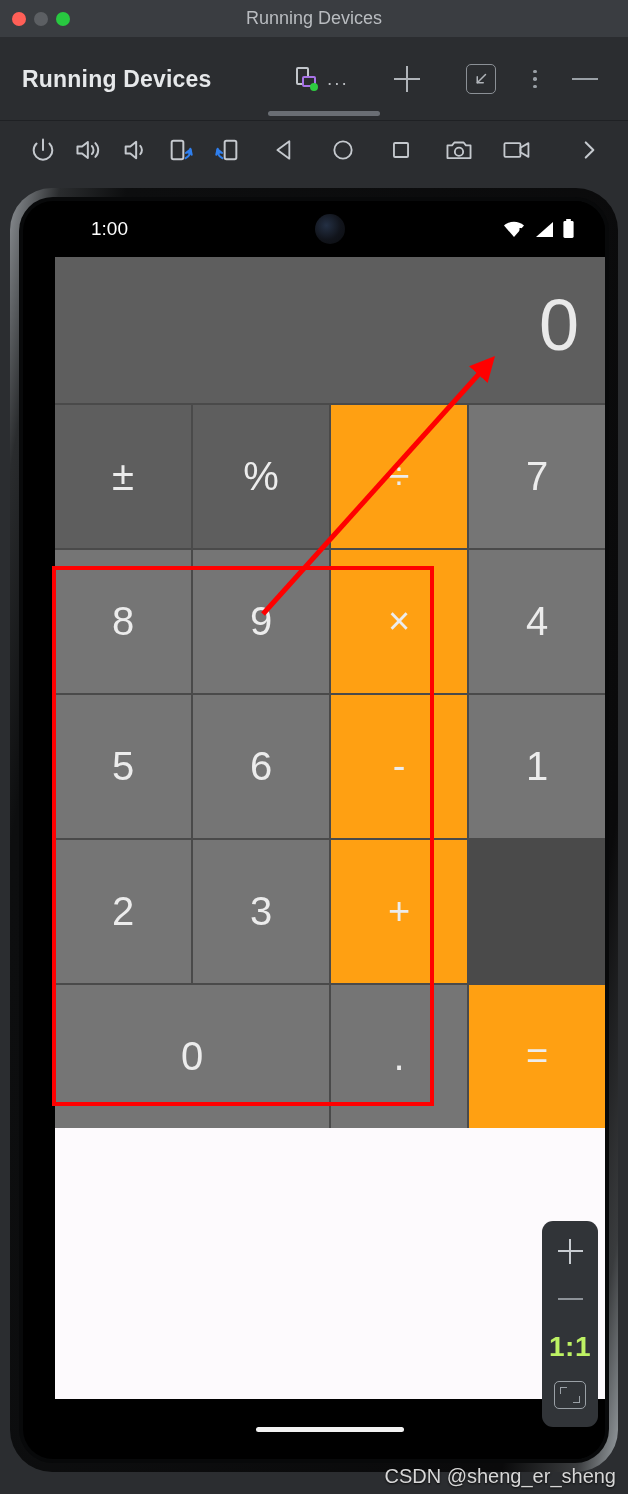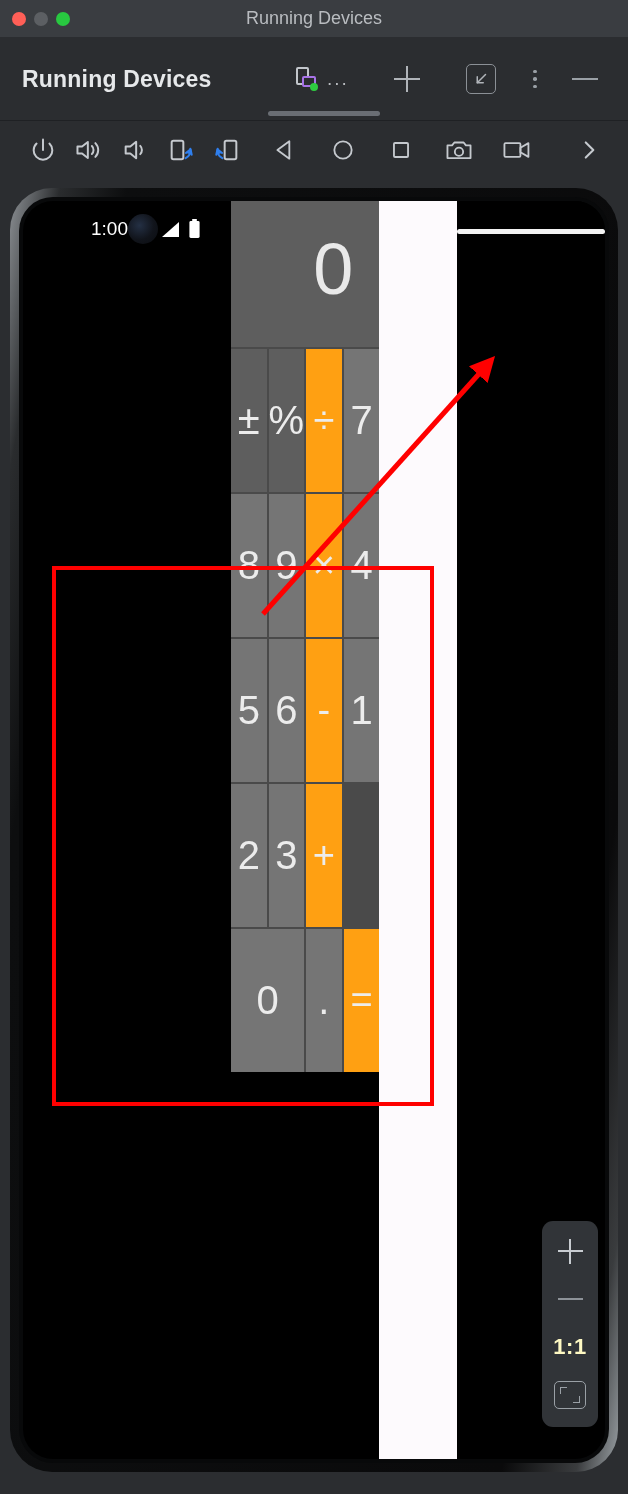--- a/index.html
+++ b/index.html
@@ -122,21 +122,21 @@
     position: absolute; inset: 9px;
     border-radius: 34px;
     background: #08090a;
     overflow: hidden;
   }
   .screen {
     position: absolute; inset: 4px;
     border-radius: 30px;
     background: #000;
     overflow: hidden;
-    display: flex; flex-direction: row; padding-left: 32px;
+    display: flex; flex-direction: column; padding-left: 32px;
   }
 
   
   .statusbar {
     position: relative; height: 56px; background: #000;
     display: flex; align-items: center; flex: 0 0 auto;
   }
   .sb-time { color: #fff; font-size: 19px; padding-left: 36px; }
   .punch {
     position: absolute; left: 50%; top: 50%; transform: translate(-50%,-50%);
@@ -198,21 +198,21 @@
   }
   .zp-btn {
     width: 44px; height: 40px;
     display: flex; align-items: center; justify-content: center;
     color: #c8ccd1;
   }
   .zp-plus { position: relative; }
   .zp-plus .h { position:absolute; left:10px; top:19px; width:25px; height:2.4px; background:#c8ccd1; }
   .zp-plus .v { position:absolute; left:21px; top:8px; width:2.4px; height:25px; background:#c8ccd1; }
   .zp-minus .h { width:25px; height:2.4px; background:#8d9298; }
-  .zp-ratio { color:#fef9c3; font-size: 22px; font-weight: bold; letter-spacing: .5px; }
+  .zp-ratio { color:#bef264; font-size: 28px; font-weight: bold; letter-spacing: .5px; }
   .zp-fit { width: 32px; height: 28px; border: 1.6px solid #9aa0a6; border-radius: 5px; position: relative; }
   .zp-fit i { position: absolute; width: 7px; height: 7px; }
   .zp-fit i.tl { left:5px; top:5px; border-left:1.8px solid #9aa0a6; border-top:1.8px solid #9aa0a6; }
   .zp-fit i.br { right:5px; bottom:5px; border-right:1.8px solid #9aa0a6; border-bottom:1.8px solid #9aa0a6; }
 
   
   .annot { position: absolute; inset: 0; pointer-events: none; z-index: 8; }
   .annot-rect {
     position: absolute;
     border: 4px solid #ff0000;
@@ -473,13 +473,14 @@
     <svg width="628" height="1494" style="position:absolute;left:0;top:0">
       <defs>
         <marker id="ahead" markerWidth="5" markerHeight="5" refX="2.6" refY="2.5" orient="auto">
           <polygon points="0,0 5,2.5 0,5" fill="#ff0000"></polygon>
         </marker>
       </defs>
       <line x1="263" y1="614" x2="487" y2="365" stroke="#ff0000" stroke-width="5" marker-end="url(#ahead)"></line>
     </svg>
   </div>
 
+  <div class="watermark">CSDN @sheng_er_sheng</div>
 </div>
 
 </body></html>

